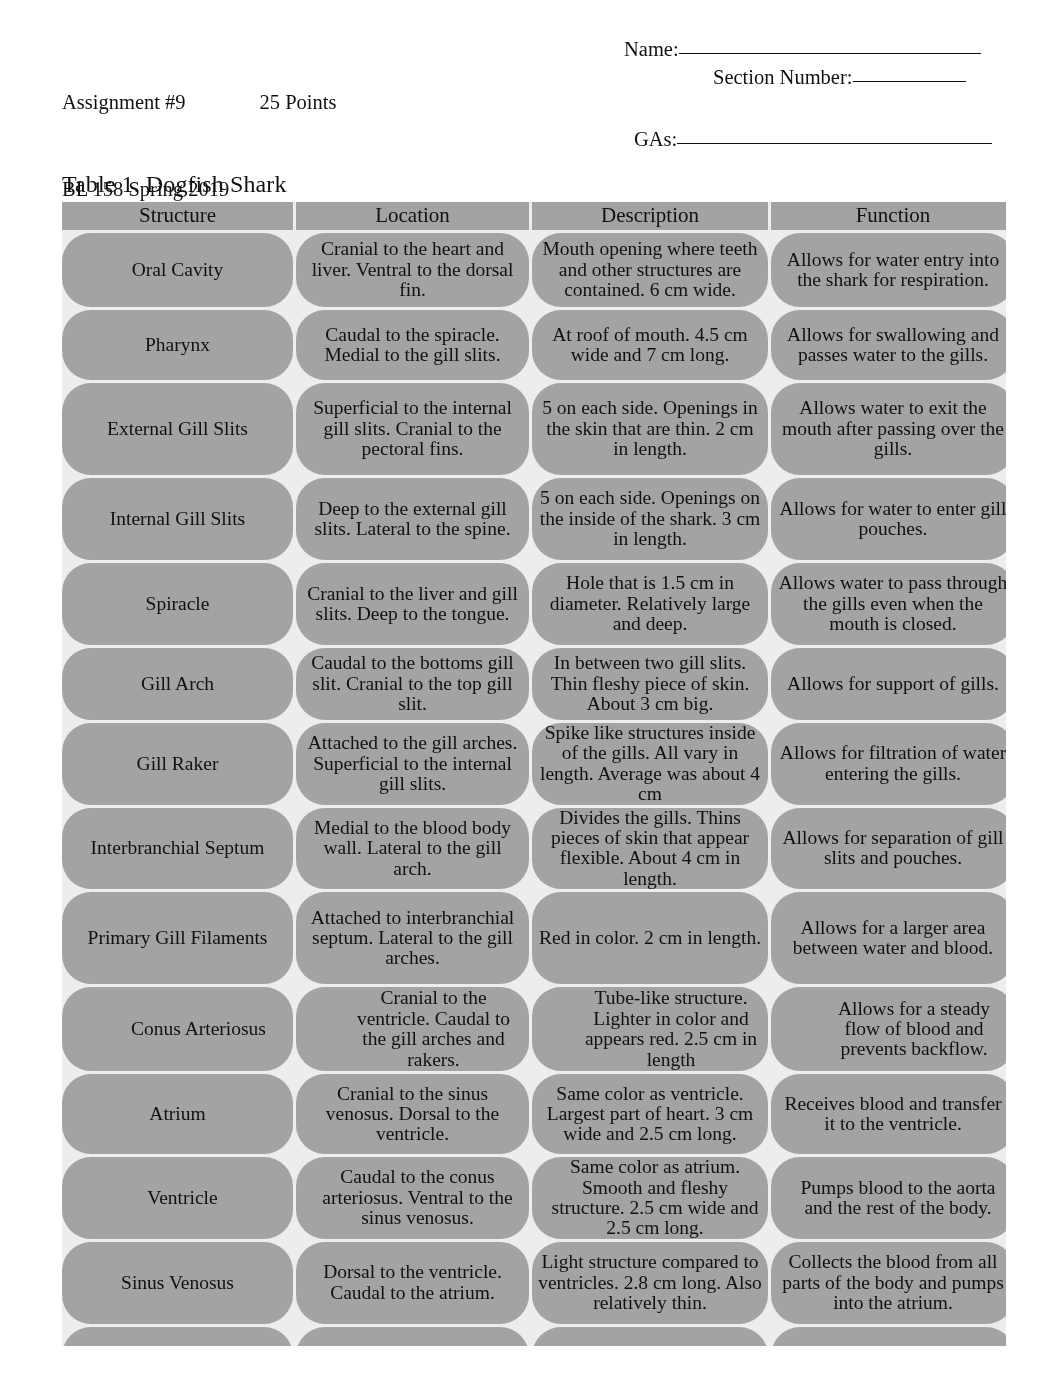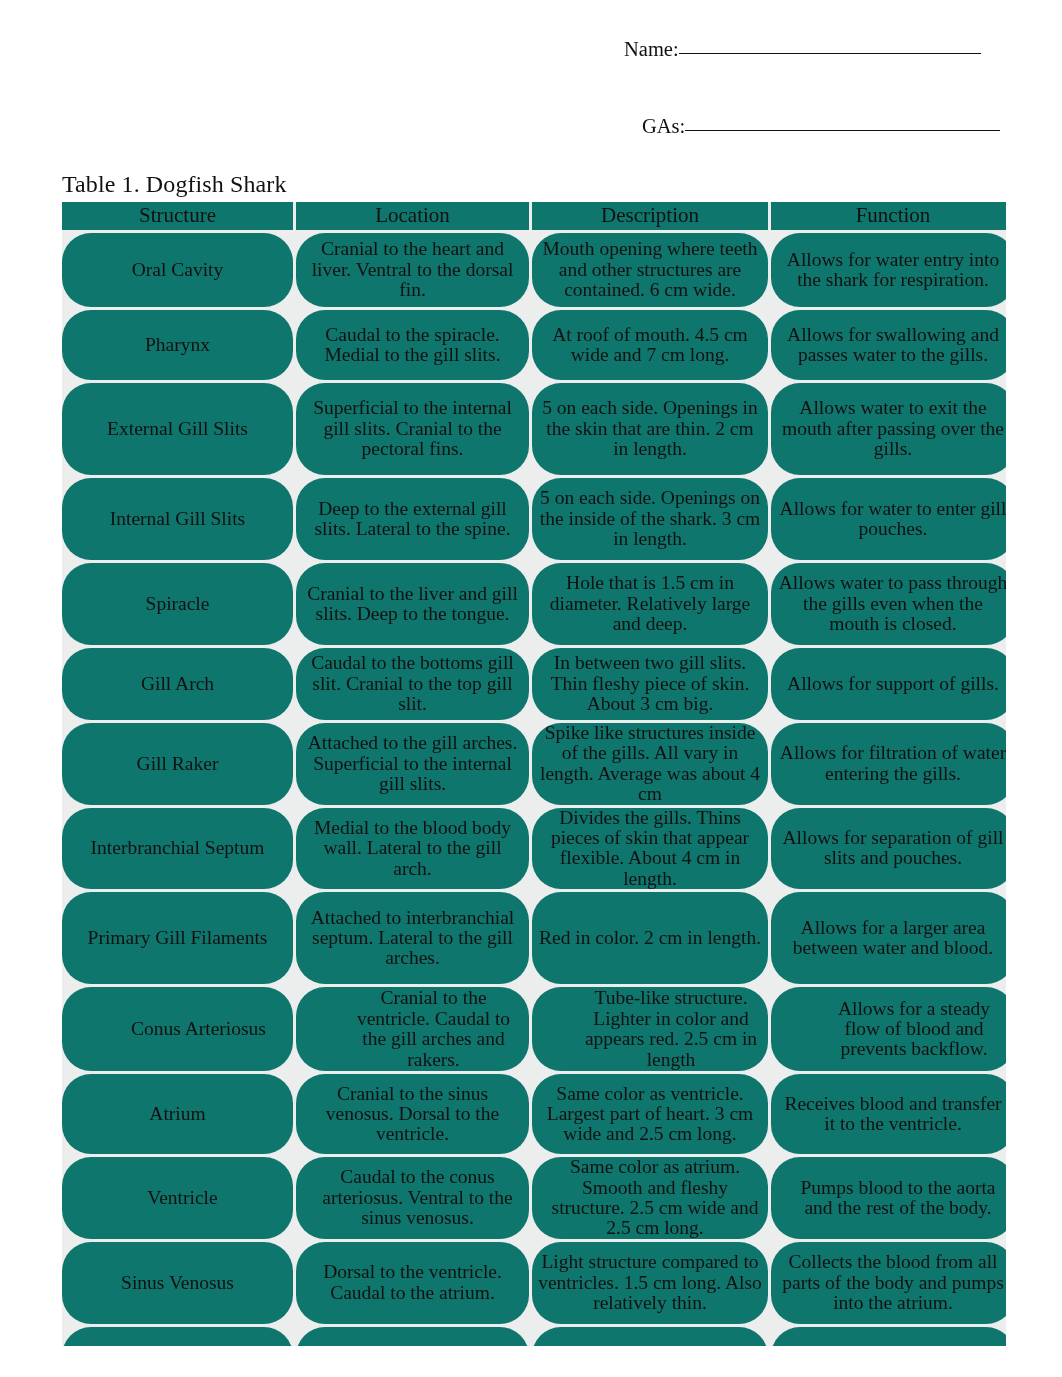--- a/index.html
+++ b/index.html
@@ -56,25 +56,24 @@
     position: absolute;
     left: 651px;
     top: 34px;
     font-size: 20.5px;
     line-height: 26px;
     white-space: nowrap;
   }
   .hdr-gas {
     position: absolute;
     left: 572px;
-    top: 83px;
+    top: 96px;
     font-size: 20.5px;
     line-height: 26px;
     white-space: nowrap;
-    margin-left: 8px;
   }
   .rule {
     display: inline-block;
     border-bottom: 1.4px solid #111111;
     vertical-align: baseline;
     position: relative;
     top: -2px;
   }
   .rule-name    { width: 302px; }
   .rule-section { width: 113px; }
@@ -106,21 +105,21 @@
     table-layout: fixed;
     margin: -3px 0 0 -3px;
   }
   table.shark col.c-structure   { width: 231px; }
   table.shark col.c-location    { width: 233px; }
   table.shark col.c-description { width: 236px; }
   table.shark col.c-function    { width: 244px; }
 
   table.shark th,
   table.shark td {
-    background: #0f766e;
+    background: #a3a3a3;
     border: none;
     padding: 0 6px;
     text-align: center;
     vertical-align: middle;
     font-weight: normal;
     font-size: 19.5px;
     line-height: 20.4px;
     overflow: visible;
     position: relative;
   }
@@ -161,23 +160,28 @@
     white-space: pre-line;
   }
 </style>
 </head>
 <body>
 
 <div class="page">
 
   <div class="hdr">
 
+    <div class="hdr-left">
+      <span class="hdr-line1"><span>Assignment #9</span><span class="pts-gap"></span><span>25 Points</span></span>
+      <span class="hdr-line2">BL 158 Spring 2019</span>
+    </div>
 
     <div class="hdr-name"><span>Name:</span><span class="rule rule-name"></span></div>
 
+    <div class="hdr-section"><span>Section Number:</span><span class="rule rule-section"></span></div>
 
     <div class="hdr-gas"><span>GAs:</span><span class="rule rule-gas"></span></div>
   </div>
 
   <div class="table-title">Table 1. Dogfish Shark</div>
 
   <div class="tbl-wrap">
     <table class="shark">
       <colgroup>
         <col class="c-structure">
@@ -376,21 +380,21 @@
         </tr>
 
         <tr class="r12">
           <td>
               <span class="cell-txt">Sinus Venosus</span>
             </td>
           <td>
               <span class="cell-txt">Dorsal to the ventricle. Caudal to the atrium.</span>
             </td>
           <td>
-              <span class="cell-txt">Light structure compared to ventricles. 1.5 cm long. Also relatively thin.</span>
+              <span class="cell-txt">Light structure compared to ventricles. 2.8 cm long. Also relatively thin.</span>
             </td>
           <td>
               <span class="cell-txt">Collects the blood from all parts of the body and pumps into the atrium.</span>
             </td>
         </tr>
 
         <tr class="r13">
           <td></td>
           <td>
               <span class="cell-txt">Caudal to the sinus venosus. Dorsal to the</span>

